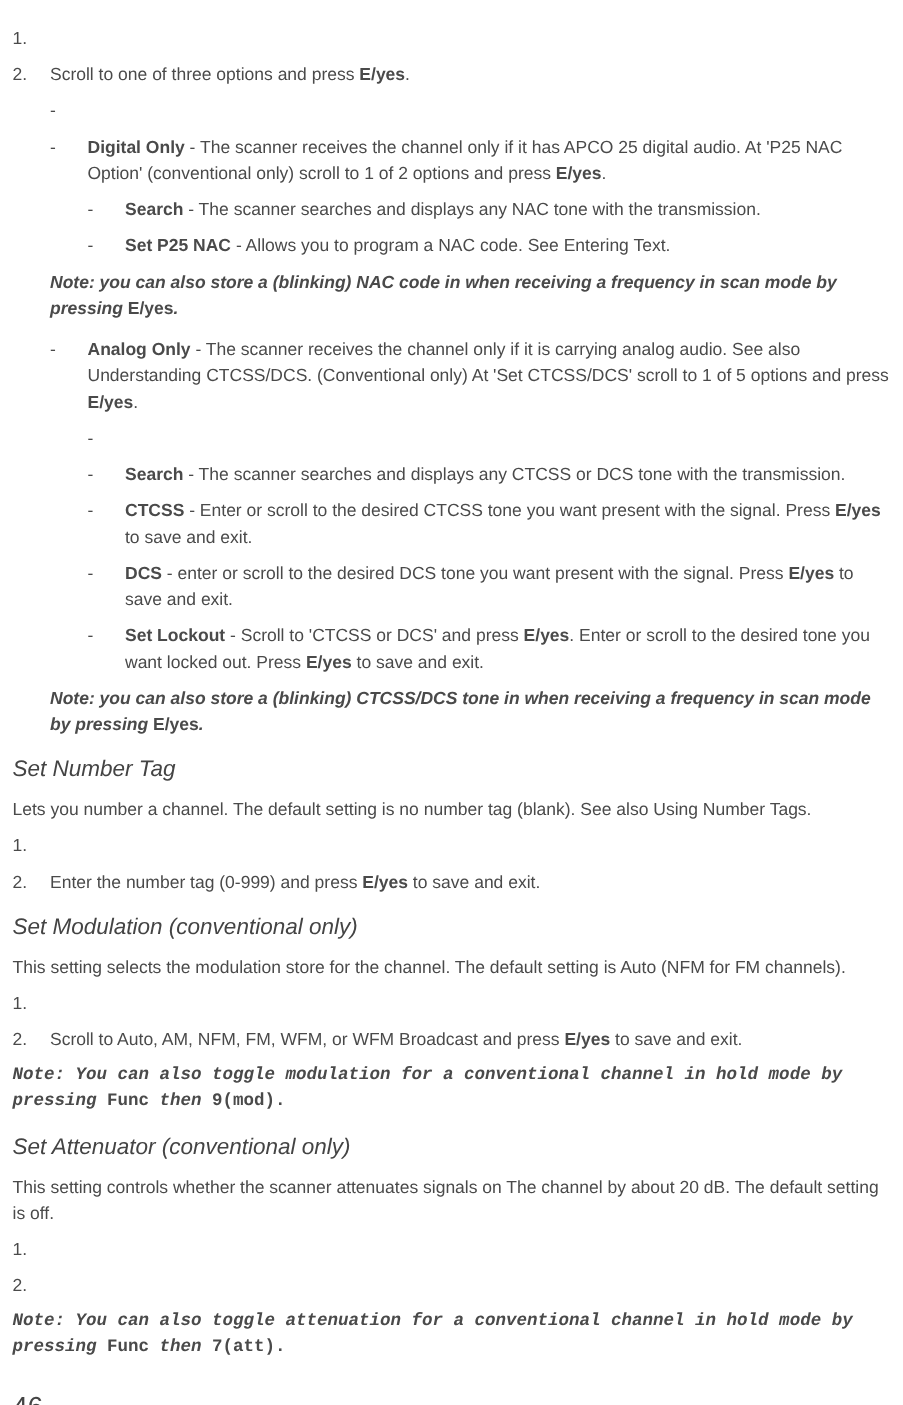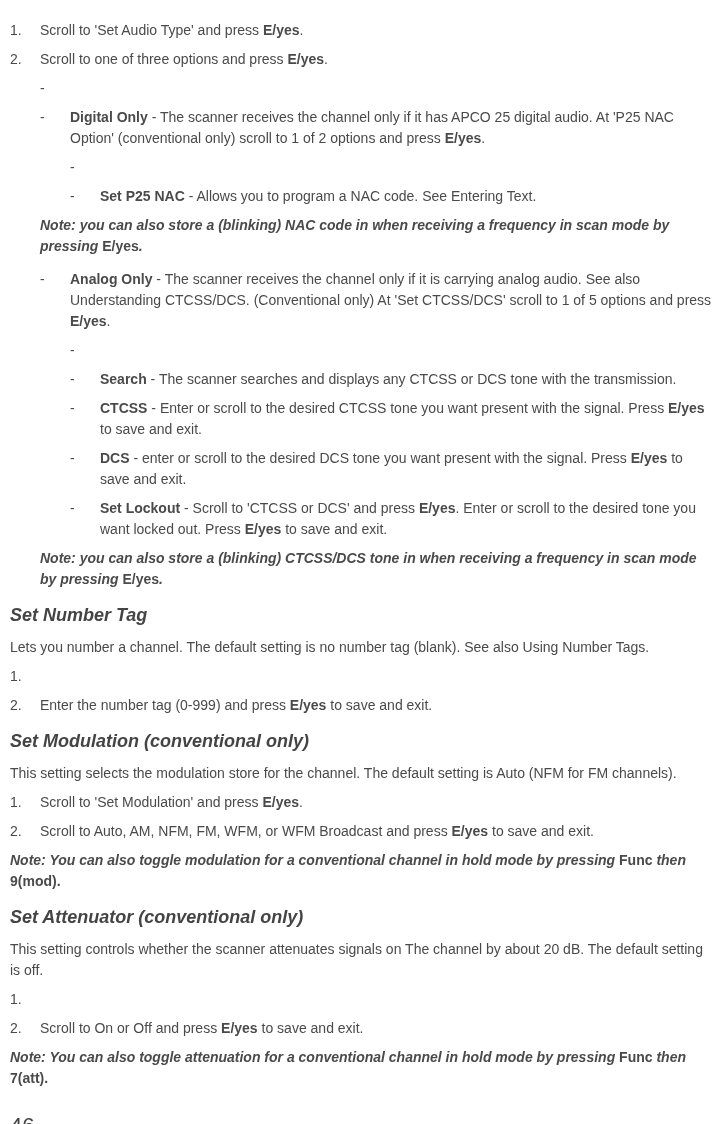--- a/index.html
+++ b/index.html
@@ -40,69 +40,70 @@
       font-style: italic;
       font-weight: bold;
       margin: 8px 0 12px 30px;
     }
     .note .eyes {
       font-weight: bold;
       font-style: normal;
     }
     h2 {
       font-style: italic;
-      font-weight: bold;
+      font-weight: normal;
       font-size: 18px;
       margin: 12px 0 8px 0;
       color: #444;
     }
     .para {
       margin-bottom: 8px;
     }
     .main-note {
       font-style: italic;
       font-weight: bold;
       margin-bottom: 12px;
+      font-family: Liberation Mono, monospace;
     }
     .main-note .nb {
       font-style: normal;
     }
     .page-num {
       font-size: 22px;
       margin-top: 20px;
       color: #444;
     }
     .b {
       font-weight: bold;
     }
   </style>
 </head>
 <body>
 
 <div class="numbered-item">
   <span class="num">1.</span>
-  <span><span>Scroll to 'Set Audio Type' and press </span><span class="b">E/yes</span><span>.</span></span>
 </div>
 
 <div class="numbered-item">
   <span class="num">2.</span>
   <span><span>Scroll to one of three options and press </span><span class="b">E/yes</span><span>.</span></span>
 </div>
 
 <div class="bullet-item bullet-lvl1">
   <span class="dash">-</span>
 </div>
 
 <div class="bullet-item bullet-lvl1">
   <span class="dash">-</span>
   <span><span class="b">Digital Only</span><span> - The scanner receives the channel only if it has APCO 25 digital audio. At 'P25 NAC Option' (conventional only) scroll to 1 of 2 options and press </span><span class="b">E/yes</span><span>.</span></span>
 </div>
 
 <div class="bullet-item bullet-lvl2">
   <span class="dash">-</span>
+  <span><span class="b">Search</span><span> - The scanner searches and displays any NAC tone with the transmission.</span></span>
 </div>
 
 <div class="bullet-item bullet-lvl2">
   <span class="dash">-</span>
   <span><span class="b">Set P25 NAC</span><span> - Allows you to program a NAC code. See Entering Text.</span></span>
 </div>
 
 <div class="note">
   <span>Note: you can also store a (blinking) NAC code in when receiving a frequency in scan mode by pressing </span><span class="eyes">E/yes</span><span>.</span>
 </div>
@@ -150,41 +151,39 @@
 <div class="numbered-item">
   <span class="num">2.</span>
   <span><span>Enter the number tag (0-999) and press </span><span class="b">E/yes</span><span> to save and exit.</span></span>
 </div>
 
 <h2>Set Modulation (conventional only)</h2>
 <p class="para">This setting selects the modulation store for the channel. The default setting is Auto (NFM for FM channels).</p>
 
 <div class="numbered-item">
   <span class="num">1.</span>
-  <span><span>Scroll to 'Set Modulation' and press </span><span class="b">E/yes</span><span>.</span></span>
 </div>
 
 <div class="numbered-item">
   <span class="num">2.</span>
   <span><span>Scroll to Auto, AM, NFM, FM, WFM, or WFM Broadcast and press </span><span class="b">E/yes</span><span> to save and exit.</span></span>
 </div>
 
 <p class="main-note">
   <span>Note: You can also toggle modulation for a conventional channel in hold mode by pressing </span><span class="nb">Func</span><span> then </span><span class="nb">9(mod).</span>
 </p>
 
 <h2>Set Attenuator (conventional only)</h2>
 <p class="para">This setting controls whether the scanner attenuates signals on The channel by about 20 dB. The default setting is off.</p>
 
 <div class="numbered-item">
   <span class="num">1.</span>
 </div>
 
 <div class="numbered-item">
   <span class="num">2.</span>
-  <span><span>Scroll to On or Off and press </span><span class="b">E/yes</span><span> to save and exit.</span></span>
 </div>
 
 <p class="main-note">
   <span>Note: You can also toggle attenuation for a conventional channel in hold mode by pressing </span><span class="nb">Func</span><span> then </span><span class="nb">7(att).</span>
 </p>
 
 <div class="page-num">46</div>
 
 </body></html>

